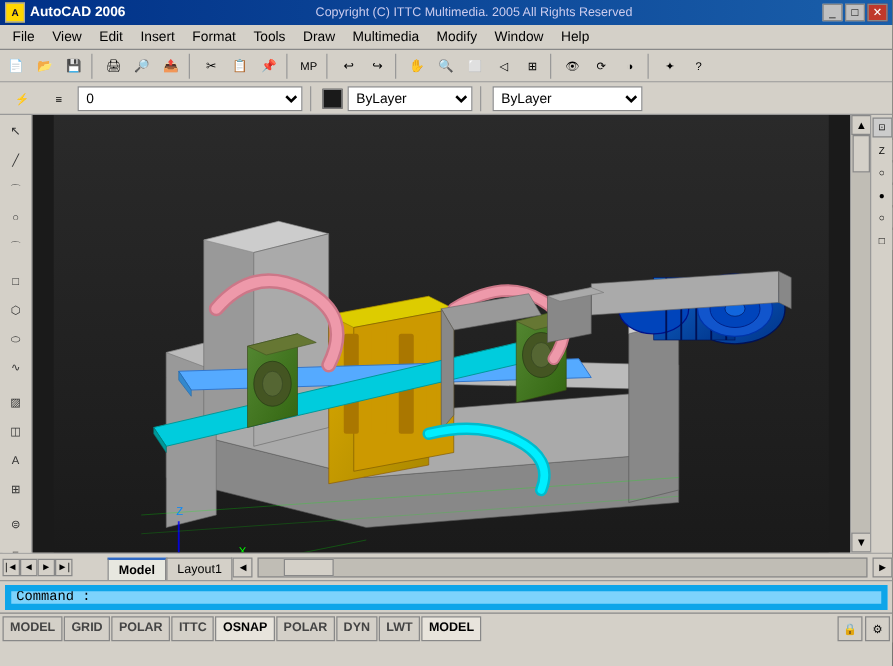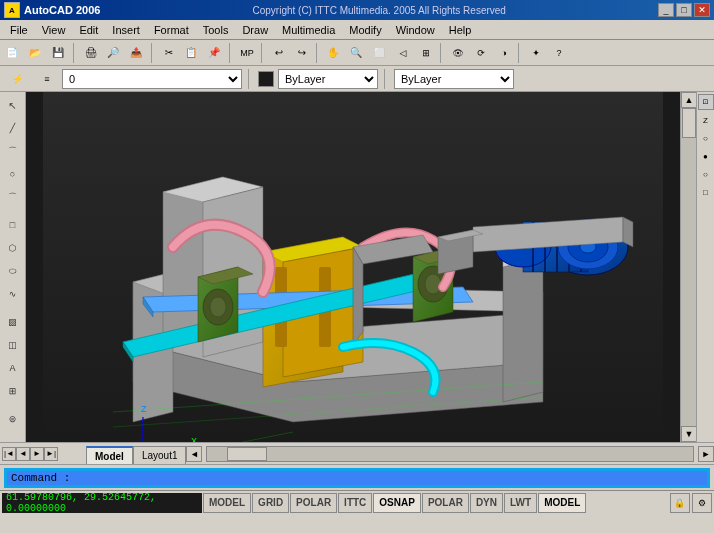--- a/index.html
+++ b/index.html
@@ -324,22 +324,22 @@
       height: 26px;
       background: #d4d0c8;
       border-top: 1px solid #999;
       padding: 2px 4px;
       display: flex;
       align-items: center;
     }
     #command-input {
       width: 100%;
       height: 20px;
-      background: #3b82f6;
-      border: 3px solid #0ea5e9;
+      background: #7dd3fc;
+      border: 5px solid #0ea5e9;
       font-size: 11px;
       padding: 0 4px;
       font-family: 'Courier New', monospace;
     }
 
     
     #statusbar {
       height: 24px;
       background: #d4d0c8;
       border-top: 1px solid #888;
@@ -728,21 +728,20 @@
     <div class="h-scroll-thumb"></div>
   </div>
   <div class="h-scroll-btn">►</div>
 </div>
 
 <div id="command-area">
   <input id="command-input" type="text" value="Command :" style="">
 </div>
 
 <div id="statusbar">
-  <div id="coords-display">61.59780796, 29.52645772, 0.00000000</div>
   <div class="status-btn">MODEL</div>
   <div class="status-btn">GRID</div>
   <div class="status-btn">POLAR</div>
   <div class="status-btn">ITTC</div>
   <div class="status-btn active">OSNAP</div>
   <div class="status-btn">POLAR</div>
   <div class="status-btn">DYN</div>
   <div class="status-btn">LWT</div>
   <div class="status-btn active">MODEL</div>
   <div class="status-spacer"></div>

